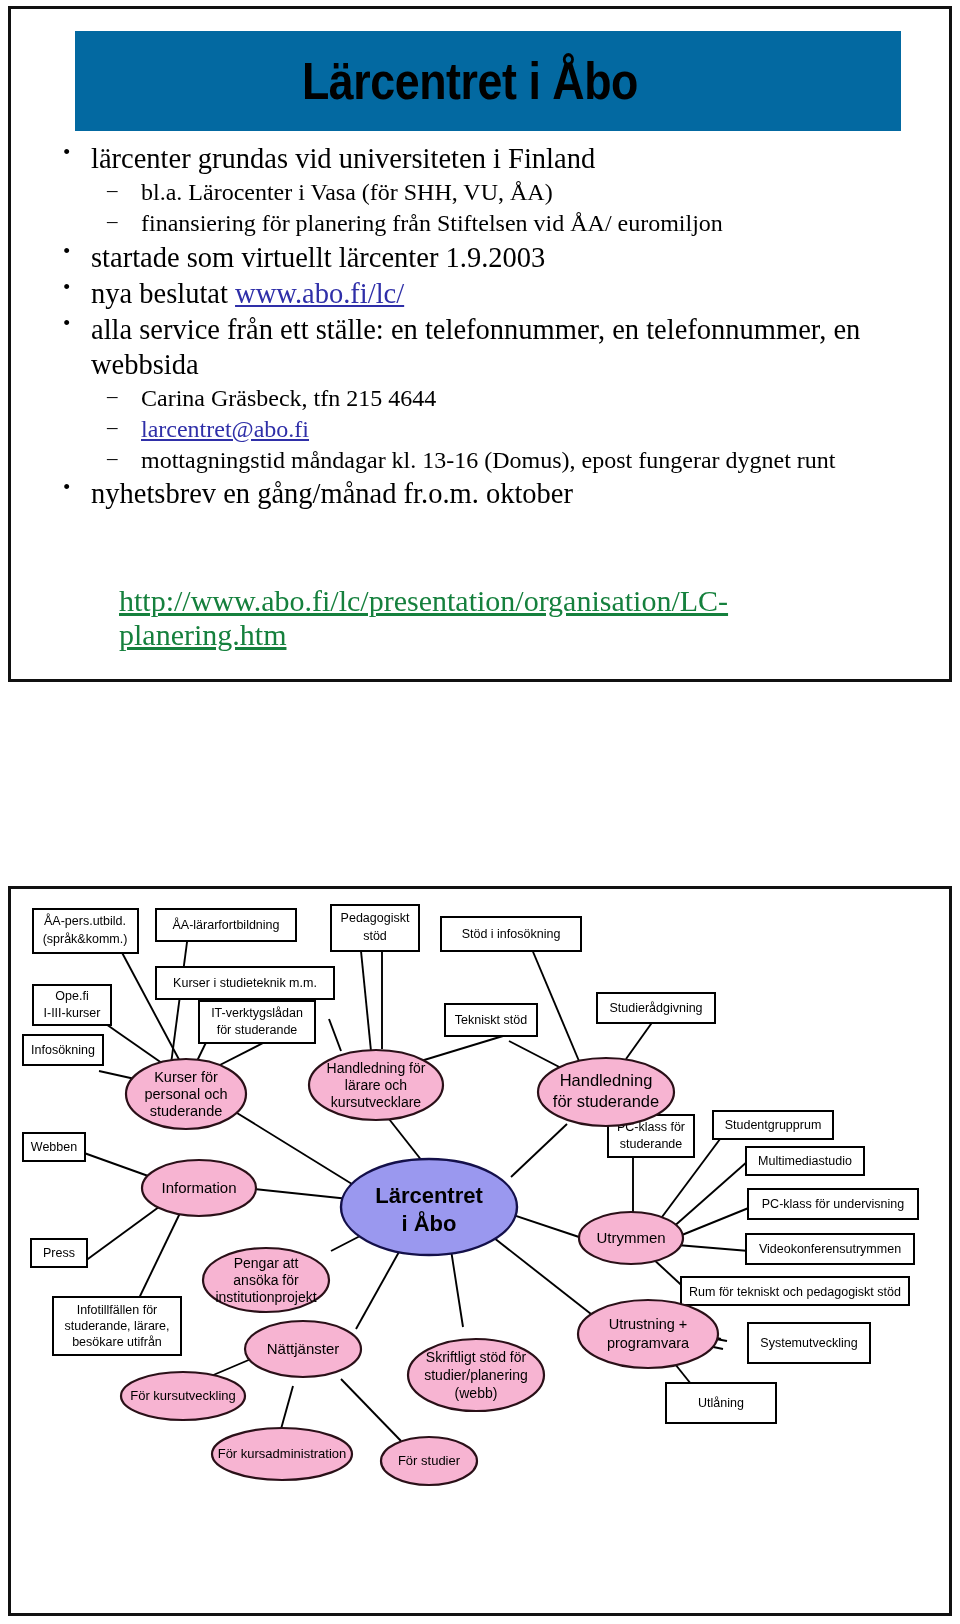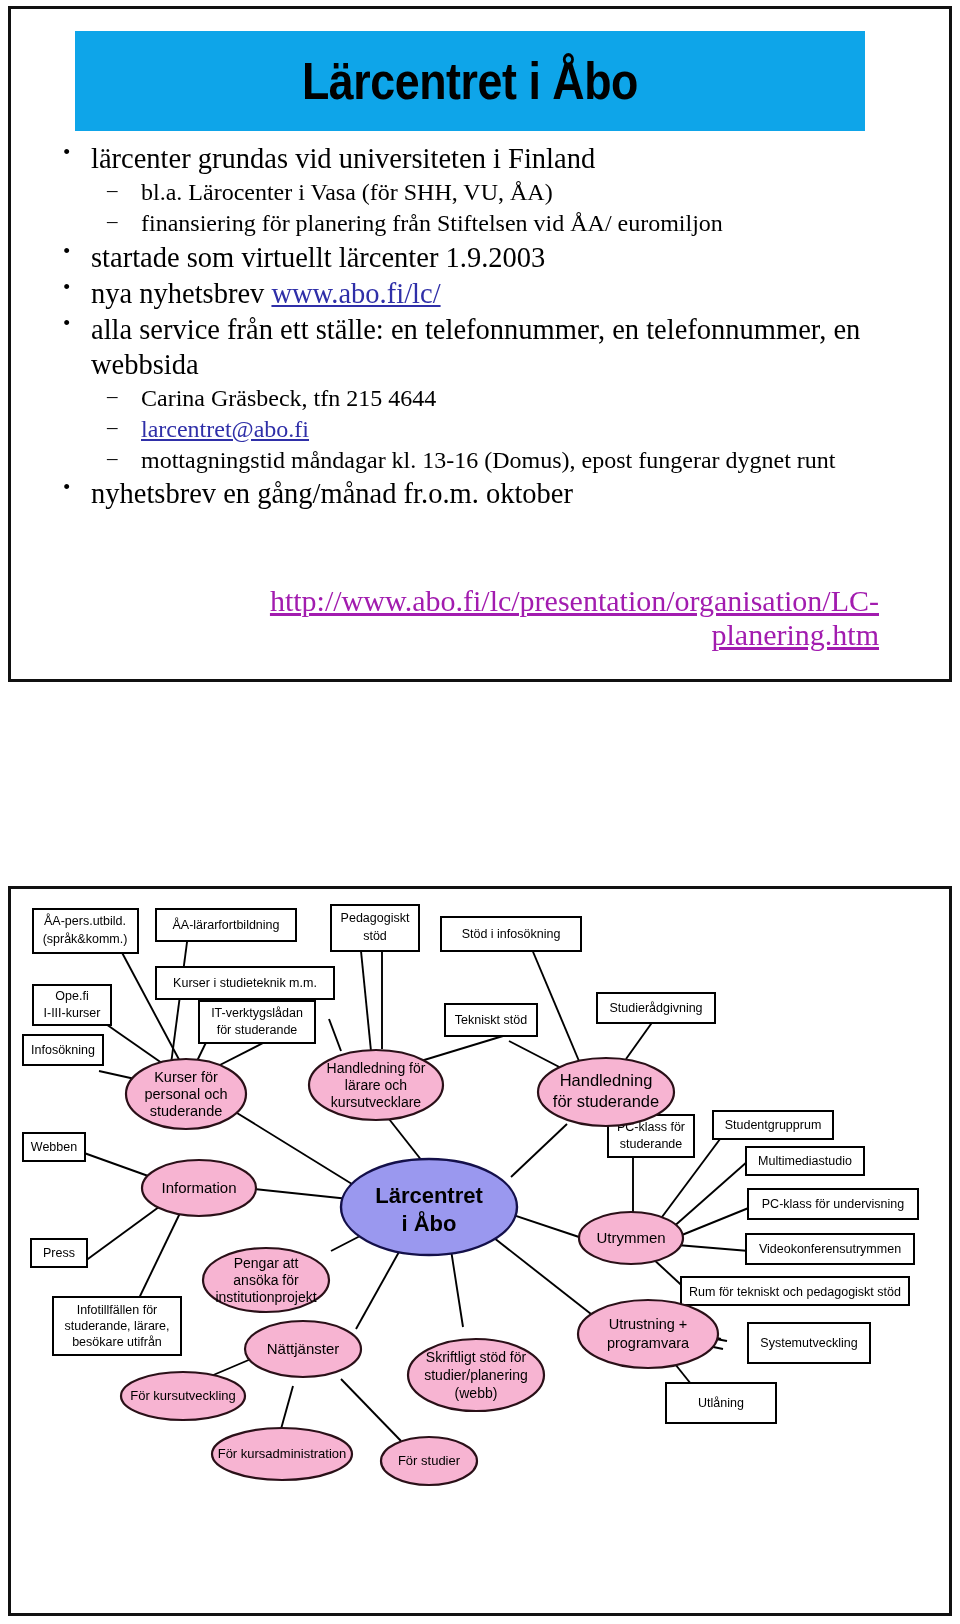--- a/index.html
+++ b/index.html
@@ -26,21 +26,22 @@
     box-sizing: border-box;
     background: #ffffff;
   }
 
   #title-banner {
     position: absolute;
     left: 64px;
     top: 22px;
     width: 790px;
     height: 100px;
-    background: #0ea5e9;
+    background: #0369a1;
+    padding-left: 36px;
   }
   #title-text {
     position: absolute;
     left: 0;
     top: 0;
     width: 790px;
     height: 100px;
     line-height: 100px;
     text-align: center;
     font-family: "Liberation Sans", sans-serif;
@@ -97,23 +98,22 @@
   }
   b.em { font-weight: normal; }
 
   #bigurl {
     position: absolute;
     left: 108px;
     top: 575px;
     width: 760px;
     font-size: 30px;
     line-height: 1.14;
-    color: #a21caf;
+    color: #15803d;
     text-decoration: underline;
-    text-align: right;
   }
 
   
   #slide-diagram {
     position: absolute;
     left: 8px;
     top: 886px;
     width: 944px;
     height: 730px;
     border: 3px solid #111111;
@@ -173,21 +173,21 @@
 
     <div class="l1">lärcenter grundas vid universiteten i Finland</div>
 
     <div class="l2">bl.a. Lärocenter i Vasa (för SHH, VU, ÅA)</div>
 
 
     <div class="l2">finansiering för planering från Stiftelsen vid ÅA/ euromiljon</div>
 
     <div class="l1">startade som virtuellt lärcenter 1.9.2003</div>
 
-    <div class="l1"><span>nya nyhetsbrev </span><span class="lnk">www.abo.fi/lc/</span></div>
+    <div class="l1"><span>nya beslutat </span><span class="lnk">www.abo.fi/lc/</span></div>
 
     <div class="l1"><span>alla service från </span><b class="em">ett</b><span> ställe: </span><b class="em">en</b><span> telefonnummer, </span><b class="em">en</b><span> telefonnummer, </span><b class="em">en</b><span> webbsida</span></div>
 
     <div class="l2">Carina Gräsbeck, tfn 215 4644</div>
 
     <div class="l2"><span class="lnk">larcentret@abo.fi</span></div>
 
     <div class="l2">mottagningstid måndagar kl. 13-16 (Domus), epost fungerar dygnet runt</div>
 
     <div class="l1">nyhetsbrev en gång/månad fr.o.m. oktober</div>

